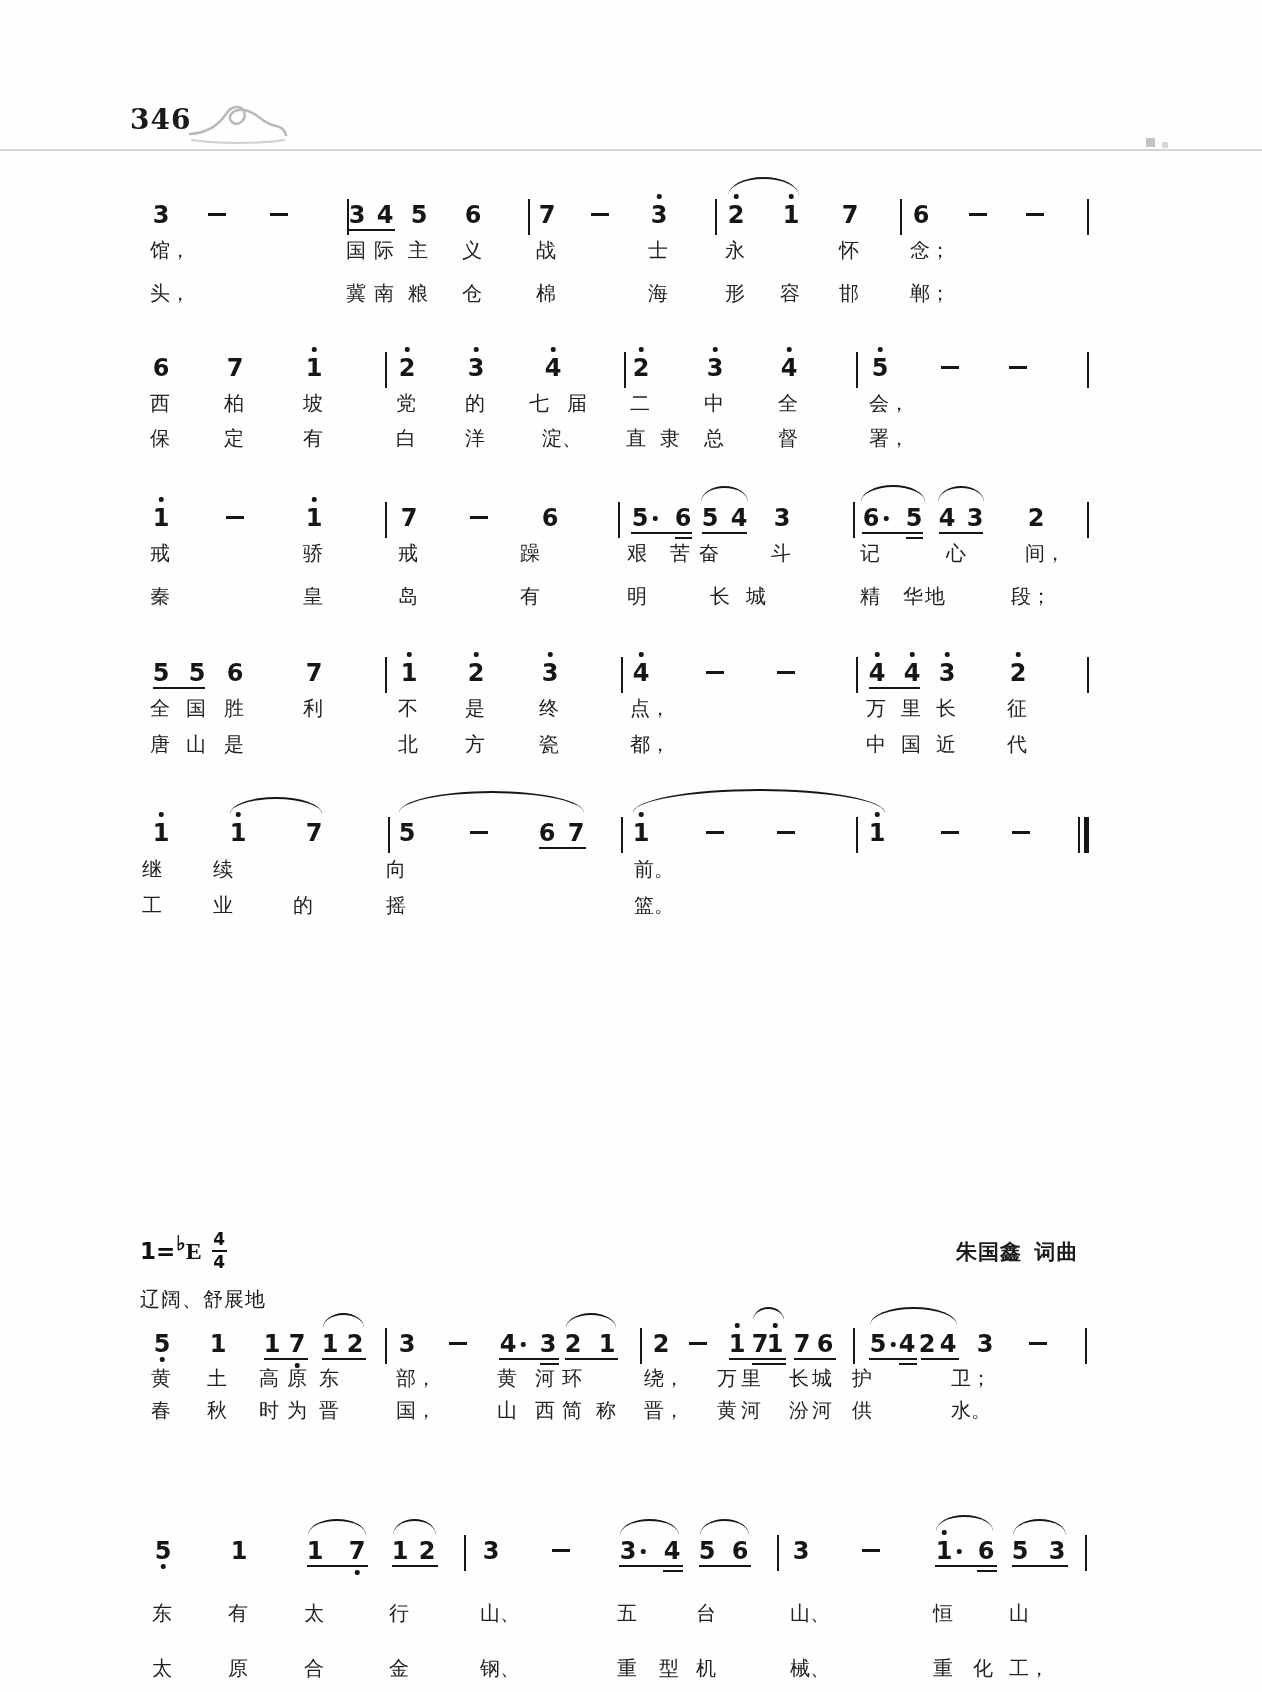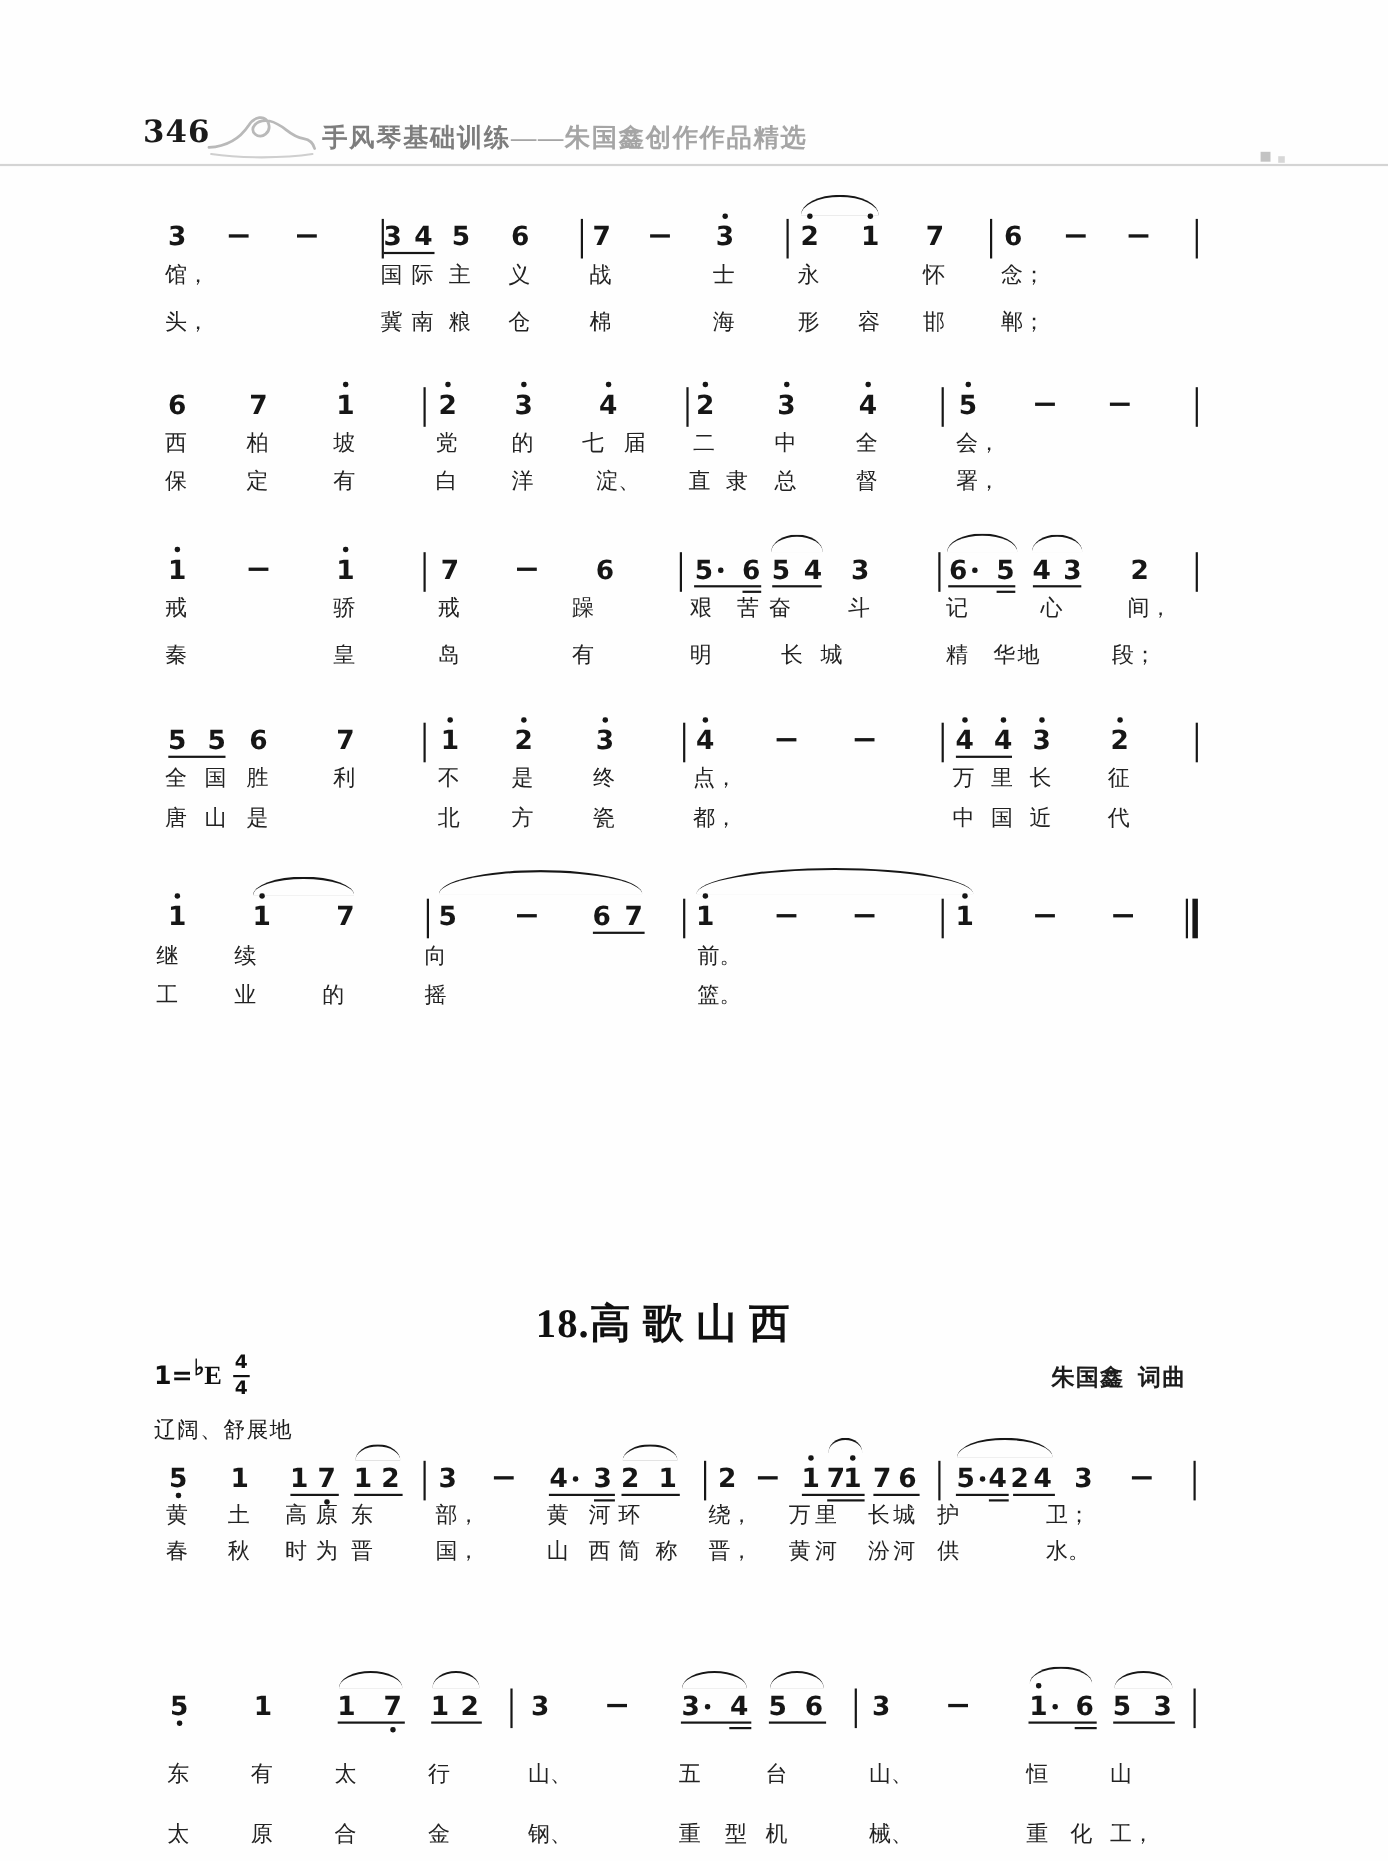--- a/index.html
+++ b/index.html
@@ -38,27 +38,25 @@
 <body>
 
 <div class="page">
   <div class="pageno">346</div>
 
   <svg class="flourish" width="100" height="52" viewBox="0 0 100 52">
     <path d="M2 38 C18 37 30 30 38 18 C43 10 53 8 56 16 C59 24 50 31 44 26 C38 21 45 12 57 14 C71 17 74 28 88 30 C94 31 97 35 98 39" stroke="#b9b9b9" fill="none" stroke-width="2.5" stroke-linecap="round"></path>
     <path d="M4 44 C30 48 70 48 96 44" stroke="#cfcfcf" fill="none" stroke-width="2" stroke-linecap="round"></path>
   </svg>
 
-  <div class="htitle"><span>手风琴基础训练</span><span class="lighter">——朱国鑫创作作品精选</span></div>
 
   <div class="hrule"></div>
   <div class="sq sq1"></div>
   <div class="sq sq2"></div>
 
-  <div class="songtitle">18.高 歌 山 西</div>
 
   <div class="keysig">
     <span class="kprefix">1=</span>
       <span class="flat">♭</span>
       <span class="keyletter">E</span>
     <span class="frac">
       <span>4</span>
       <span class="fbar"></span>
       <span>4</span>
     </span>

